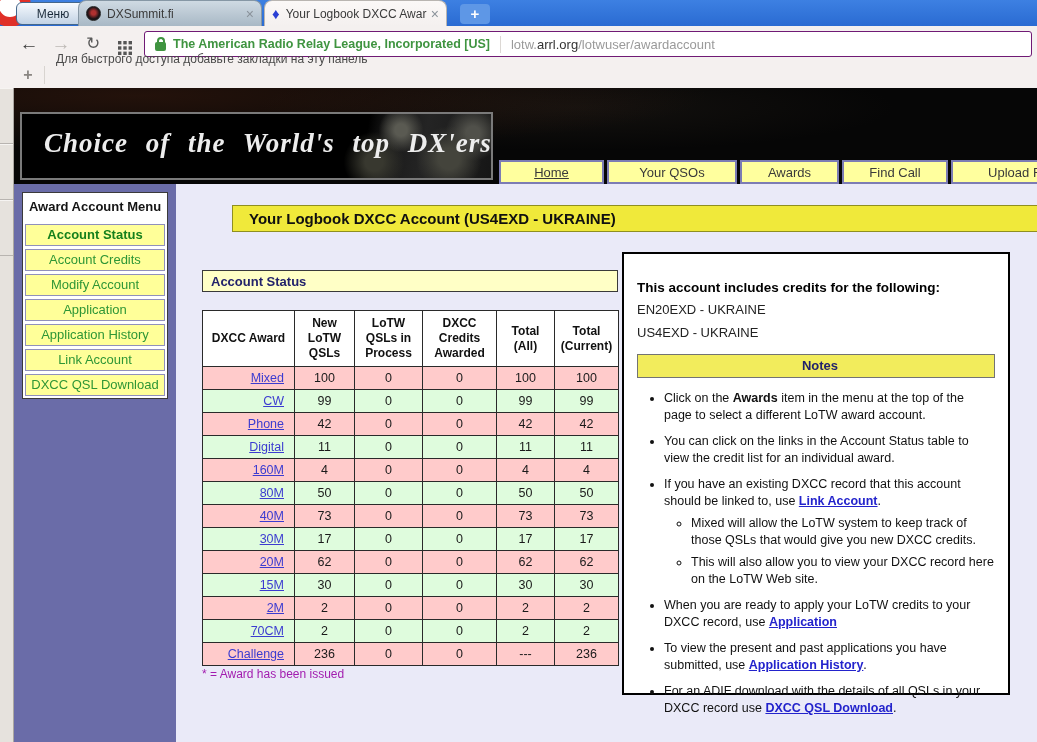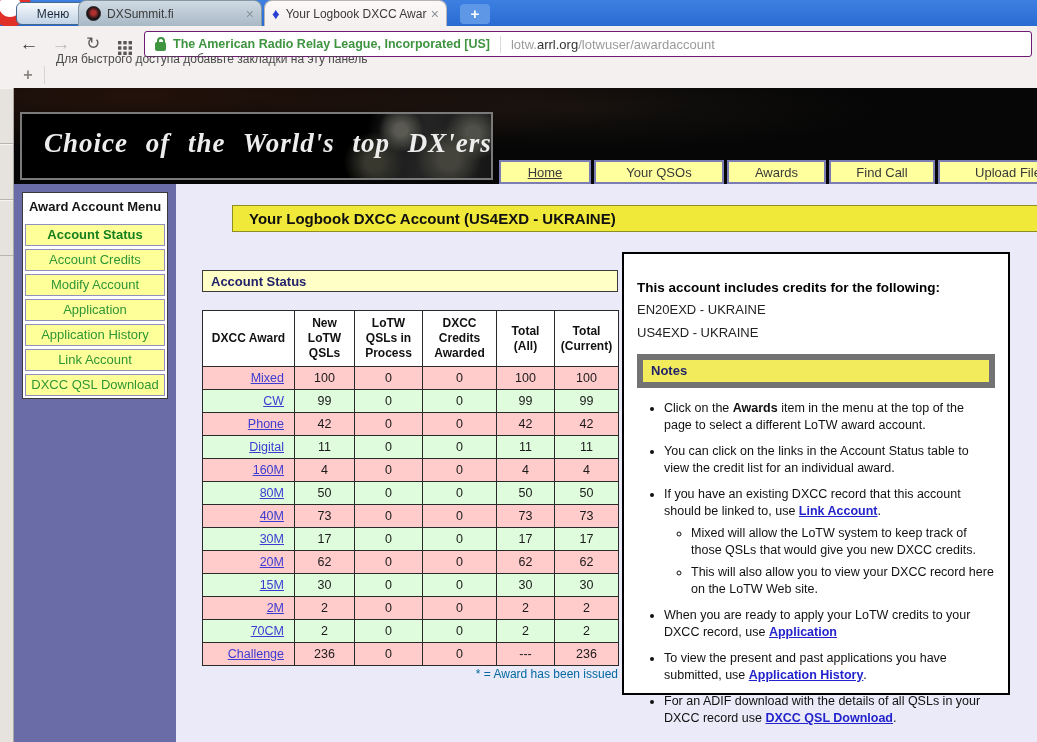--- a/index.html
+++ b/index.html
@@ -102,29 +102,29 @@
 
   .status-table{position:absolute;left:202px;top:310px;border-collapse:collapse;}
   .status-table th{border:1px solid #2A2A2A;background:#FFF;font-weight:bold;font-size:12px;
     color:#111;padding:5px 4px;line-height:1.25;text-align:center;}
   .status-table td{border:1px solid #2A2A2A;font-size:12.5px;color:#1A1A1A;
     padding:3px 6px;text-align:center;height:16px;}
   .status-table td.award-cell{text-align:right;padding-right:10px;}
   tr.row-pink td{background:#FFCBCB;}
   tr.row-green td{background:#DFFCDD;}
   .award-link{color:#3C3CD0;text-decoration:underline;}
-  .footnote{position:absolute;left:202px;top:667px;width:416px;text-align:right;
-    font-size:12px;color:#0369a1;}
+  .footnote{position:absolute;left:202px;top:667px;width:416px;text-align:left;
+    font-size:12px;color:#a21caf;}
 
   .info-panel{position:absolute;left:622px;top:252px;width:388px;height:443px;background:#FFF;
     border:2px solid #000;box-sizing:border-box;padding:26px 13px;}
   .info-heading{font-weight:bold;font-size:13.5px;color:#000;}
   .callsign{font-size:13px;color:#222;margin-top:7px;line-height:1.2;}
-  .notes-bar{margin-top:14px;background:#F2EC5C;border:6px solid #737373;font-weight:bold;
-    font-size:13px;color:#22226B;padding:3px 0 4px 8px;}
+  .notes-bar{margin-top:14px;background:#F2EC5C;border:1px solid #737373;font-weight:bold;
+    font-size:13px;color:#22226B;padding:3px 0 4px 8px;text-align:center;}
   .notes-list{margin:12px 0 0;padding-left:27px;font-size:12.5px;color:#111;}
   .notes-list>li{margin-bottom:10px;line-height:1.32;}
   .sub-list{list-style:circle;padding-left:27px;margin:6px 0 0;}
   .sub-list li{margin-bottom:6px;line-height:1.32;}
   .note-link{color:#2323CC;font-weight:bold;text-decoration:underline;}
 </style>
 </head>
 <body>
 
 <div id="screen">
@@ -182,21 +182,21 @@
     <div class="seg"></div>
   </div>
 
   <div class="banner">
     <div class="banner-box">
       <div class="radio-img"></div>
       <div class="tagline"><span>Choice of the World's top DX'ers</span><sup>SM</sup></div>
     </div>
   </div>
   <div class="nav-tabs">
-      <div class="nav-btn" style="width: 92px; text-decoration: underline;">Home</div>
+      <div class="nav-btn" style="width: 105px; text-decoration: underline;">Home</div>
       <div class="nav-btn" style="width: 130px;">Your QSOs</div>
       <div class="nav-btn" style="width: 99px;">Awards</div>
       <div class="nav-btn" style="width: 106px;">Find Call</div>
       <div class="nav-btn" style="width: 140px;">Upload File</div>
     </div>
 
   <div class="sidebar">
     <div class="menu-box">
       <div class="menu-header">Award Account Menu</div>
       <div id="menu-items">

